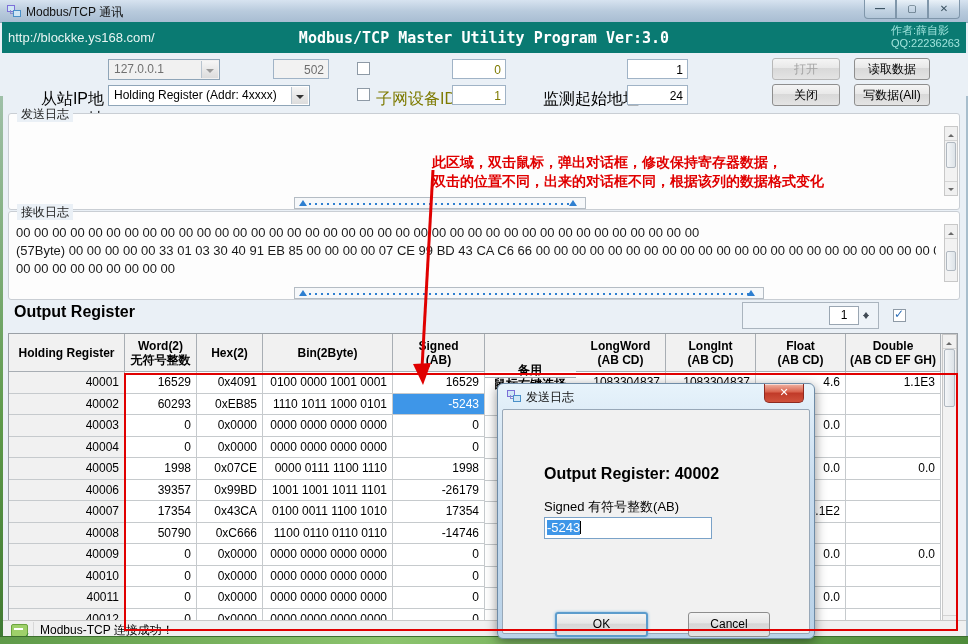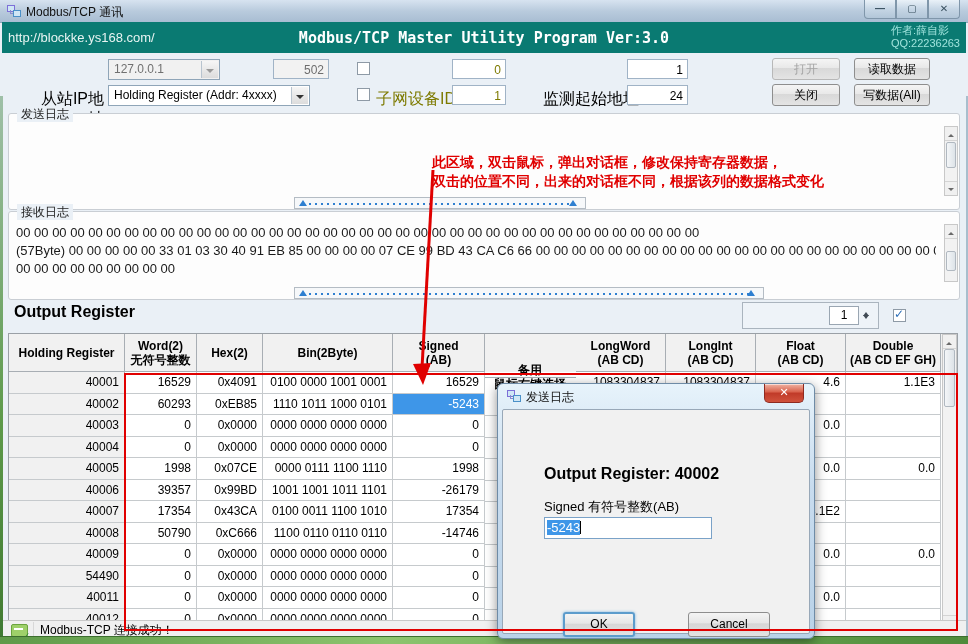--- a/index.html
+++ b/index.html
@@ -114,21 +114,21 @@
     border:1px solid #98a8b8;border-radius:2px;}
   .dlg-reg{position:absolute;left:41px;top:55px;font-size:16px;font-weight:bold;color:#000;}
   .dlg-reg .regval{font-weight:bold;}
   .dlg-field{position:absolute;left:41px;top:88px;font-size:13px;color:#000;}
   .dlg-input{position:absolute;left:41px;top:107px;width:168px;height:22px;box-sizing:border-box;
     border:1px solid #7aa2c8;background:#fff;font-size:13px;line-height:20px;padding-left:2px;}
   .dlg-input .sel{background:#3e96e8;color:#fff;}
   .dlg-input .caret{display:inline-block;width:1px;height:13px;background:#000;vertical-align:-2px;}
   .dlg-btn{position:absolute;top:202px;height:25px;box-sizing:border-box;border:1px solid #8e8e8e;border-radius:3px;
     background:linear-gradient(#f4f4f4,#e6e6e6 45%,#d6d6d6 46%,#e2e2e2);font-size:12px;text-align:center;line-height:22px;}
-  .dlg-btn.ok{left:60px;width:72px;border:2px solid #5c9ccc;box-shadow:0 0 3px #7ab4e0;line-height:20px;}
+  .dlg-btn.ok{left:52px;width:93px;border:2px solid #5c9ccc;box-shadow:0 0 3px #7ab4e0;line-height:20px;}
   .dlg-btn.cancel{left:185px;width:82px;}
 </style>
 </head>
 <body>
 
 <div class="screen">
 
   <div class="titlebar">
     <span class="app-icon">
         <i class="m1"></i>
@@ -364,21 +364,21 @@
           <div class="tcell c2">0x0000</div>
           <div class="tcell c3">0000 0000 0000 0000</div>
           <div class="tcell c4">0</div>
           <div class="tcell c5"></div>
           <div class="tcell c6"></div>
           <div class="tcell c7"></div>
           <div class="tcell c8">0.0</div>
           <div class="tcell c9">0.0</div>
         </div>
         <div class="trow">
-          <div class="tcell c0 rowhead">54490</div>
+          <div class="tcell c0 rowhead">40010</div>
           <div class="tcell c1">0</div>
           <div class="tcell c2">0x0000</div>
           <div class="tcell c3">0000 0000 0000 0000</div>
           <div class="tcell c4">0</div>
           <div class="tcell c5"></div>
           <div class="tcell c6"></div>
           <div class="tcell c7"></div>
           <div class="tcell c8"></div>
           <div class="tcell c9"></div>
         </div>

